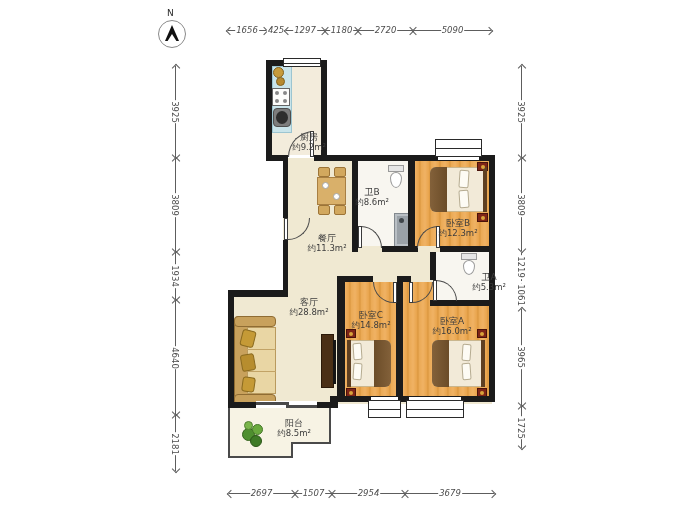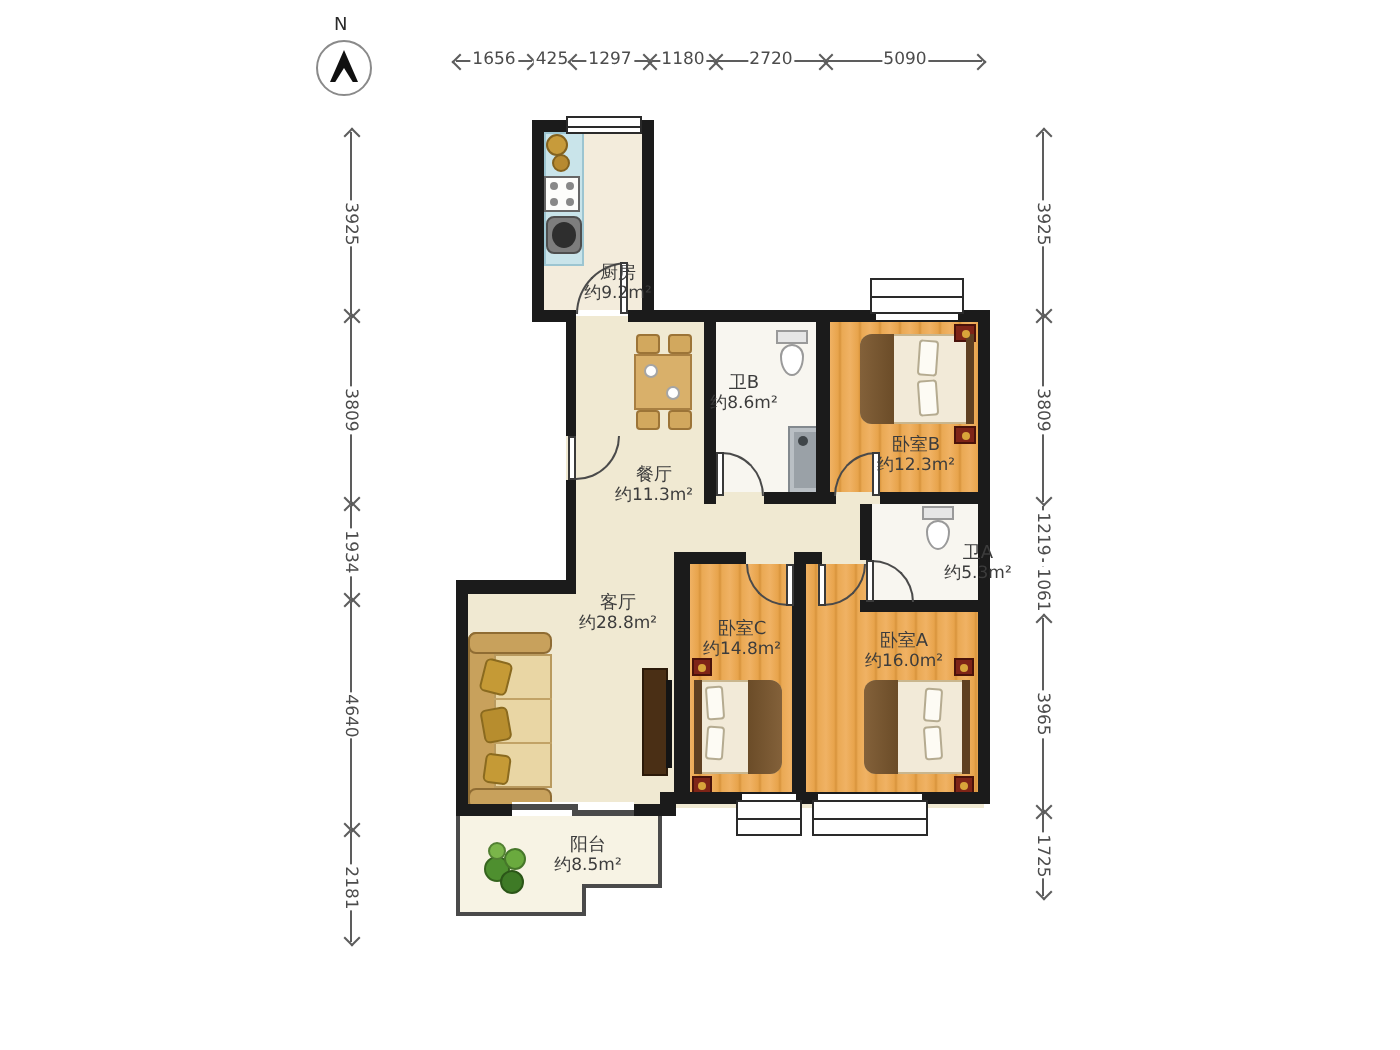--- a/index.html
+++ b/index.html
@@ -35,21 +35,21 @@
   .dimseg.v{width:14px;}
   .dimseg .ln{position:absolute;background:#5d5d5d;}
   .h .ln{left:1px;right:1px;top:7px;height:1px;}
   .v .ln{top:1px;bottom:1px;left:7px;width:1px;}
   .ah{position:absolute;width:5px;height:5px;border-left:1px solid #5d5d5d;border-bottom:1px solid #5d5d5d;}
   .h .ah.l{left:0;top:4.5px;transform:rotate(45deg);}
   .h .ah.r{right:0;top:4.5px;transform:rotate(225deg);}
   .v .ah.t{top:0;left:4.5px;transform:rotate(135deg);}
   .v .ah.b{bottom:0;left:4.5px;transform:rotate(-45deg);}
   .dimlb{position:absolute;background:#fff;font-size:8.5px;color:#4c4c4c;white-space:nowrap;}
-  .h .dimlb{left:50%;top:7px;transform:translate(-50%,-50%);padding:0 1px;}
+  .h .dimlb{left:50%;top:7px;transform:translate(-50%,-50%);padding:0 1px;font-style:italic;}
   .v .dimlb{left:7px;top:50%;transform:translate(-50%,-50%);writing-mode:vertical-rl;padding:1px 0;}
   
   .ncirc{position:absolute;width:26px;height:26px;border:1px solid #8a8a8a;border-radius:50%;background:#fff;}
   .ntri{position:absolute;width:0;height:0;border-left:7px solid transparent;border-right:7px solid transparent;border-bottom:16px solid #101010;}
   .nnotch{position:absolute;width:0;height:0;border-left:5px solid transparent;border-right:5px solid transparent;border-bottom:8px solid #fff;}
   .nlbl{position:absolute;font-size:9px;color:#2a2a2a;}
 </style>
 </head>
 <body>
 
@@ -281,20 +281,46 @@
         <span class="dimlb">2720</span>
       </div>
     <div class="dimseg h" style="width:79px;">
         <i class="ln"></i>
         <i class="ah l"></i>
         <i class="ah r"></i>
         <span class="dimlb">5090</span>
       </div>
   </div>
 
+  <div class="dimrow" style="left:228px;top:486px;">
+    <div class="dimseg h" style="width:67px;">
+        <i class="ln"></i>
+        <i class="ah l"></i>
+        <i class="ah r"></i>
+        <span class="dimlb">2697</span>
+      </div>
+    <div class="dimseg h" style="width:37px;">
+        <i class="ln"></i>
+        <i class="ah l"></i>
+        <i class="ah r"></i>
+        <span class="dimlb">1507</span>
+      </div>
+    <div class="dimseg h" style="width:73px;">
+        <i class="ln"></i>
+        <i class="ah l"></i>
+        <i class="ah r"></i>
+        <span class="dimlb">2954</span>
+      </div>
+    <div class="dimseg h" style="width:90px;">
+        <i class="ln"></i>
+        <i class="ah l"></i>
+        <i class="ah r"></i>
+        <span class="dimlb">3679</span>
+      </div>
+  </div>
 
   <div class="dimcol" style="left:168px;top:65px;">
     <div class="dimseg v" style="height:93px;">
         <i class="ln"></i>
         <i class="ah t"></i>
         <i class="ah b"></i>
         <span class="dimlb">3925</span>
       </div>
     <div class="dimseg v" style="height:94px;">
         <i class="ln"></i>

